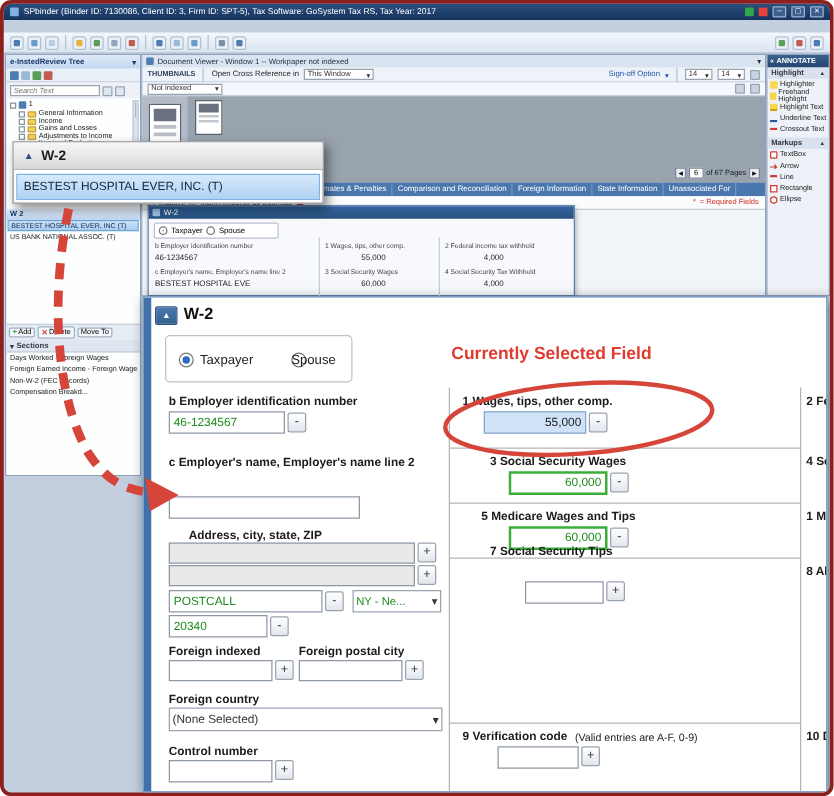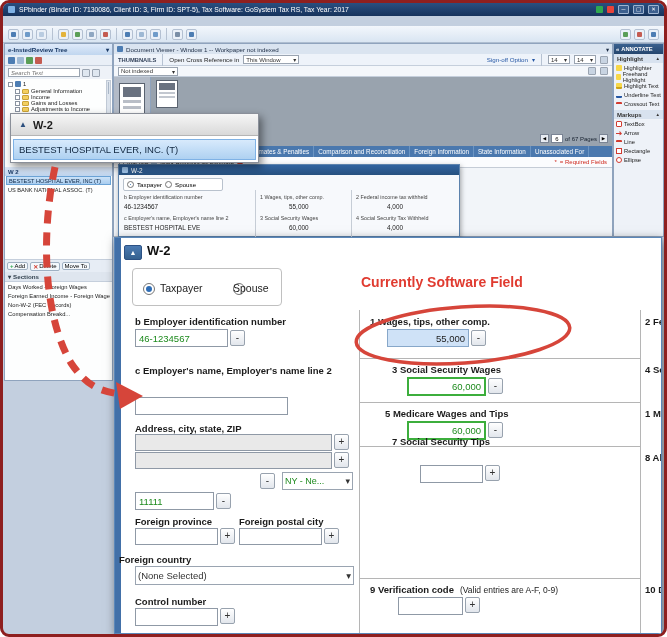--- a/index.html
+++ b/index.html
@@ -378,54 +378,55 @@
     <div class="a" style="left:9px;top:7px;width:18px;height:15px;background:linear-gradient(#4b7ab2,#35618f);border:1px solid #2c5184;color:#fff;font-size:7px;text-align:center;line-height:14px;border-radius:2px">▲</div>
     <div class="a" style="left:32px;top:5px;font-size:13px;font-weight:bold;color:#111">W-2</div>
 
     <div class="a" style="left:17px;top:30px;width:150px;height:38px;border:1px solid #c0c0c0;border-radius:4px">
       <span class="radio on a" style="left:10px;top:12px;width:12px;height:12px"></span>
       <span class="a" style="left:27px;top:13px;font-size:10.5px;color:#222">Taxpayer</span>
       <span class="radio a" style="left:84px;top:12px;width:12px;height:12px"></span>
       <span class="a" style="left:100px;top:13px;font-size:10.5px;color:#222">Spouse</span>
     </div>
 
-    <div class="a" style="left:246px;top:36px;font-size:14px;font-weight:bold;color:#e03b30">Currently Software Field</div>
+    <div class="a" style="left:246px;top:36px;font-size:14px;font-weight:bold;color:#e03b30">Currently Selected Field</div>
 
     <div class="sep" style="left:244px;top:72px;width:1px;height:325px"></div>
     <div class="sep" style="left:525px;top:72px;width:1px;height:325px"></div>
 
     <span class="lbl" style="left:20px;top:78px">b Employer identification number</span>
     <div class="inp a greent" style="left:20px;top:91px;width:93px;height:18px">46-1234567</div>
     <span class="pm" style="left:115px;top:92px">-</span>
 
     <span class="lbl" style="left:20px;top:127px">c Employer's name, Employer's name line 2</span>
     <div class="inp a" style="left:20px;top:159px;width:153px;height:18px"></div>
 
-    <span class="lbl" style="left:20px;top:185px">Address, city, state, ZIP</span>
+    <span class="lbl" style="left:36px;top:185px">Address, city, state, ZIP</span>
     <div class="inp a gray" style="left:20px;top:196px;width:197px;height:17px"></div>
     <span class="pm" style="left:219px;top:196px">+</span>
     <div class="inp a gray" style="left:20px;top:214px;width:197px;height:17px"></div>
     <span class="pm" style="left:219px;top:214px">+</span>
 
+    <div class="inp a greent" style="left:20px;top:234px;width:123px;height:18px">POSTCALL</div>
     <span class="pm" style="left:145px;top:235px">-</span>
     <div class="combo a" style="left:167px;top:234px;width:71px;height:18px;font-size:9px">
       <span class="greent">NY - Ne...</span>
       <span>▾</span>
     </div>
-    <div class="inp a greent" style="left:20px;top:254px;width:79px;height:18px">11111</div>
+    <div class="inp a greent" style="left:20px;top:254px;width:79px;height:18px">20340</div>
     <span class="pm" style="left:101px;top:255px">-</span>
 
-    <span class="lbl" style="left:20px;top:278px">Foreign province</span>
+    <span class="lbl" style="left:20px;top:278px">Foreign indexed</span>
     <span class="lbl" style="left:124px;top:278px">Foreign postal city</span>
     <div class="inp a" style="left:20px;top:290px;width:83px;height:17px"></div>
     <span class="pm" style="left:105px;top:290px">+</span>
     <div class="inp a" style="left:124px;top:290px;width:83px;height:17px"></div>
     <span class="pm" style="left:209px;top:290px">+</span>
 
-    <span class="lbl" style="left:4px;top:316px">Foreign country</span>
+    <span class="lbl" style="left:20px;top:316px">Foreign country</span>
     <div class="combo a" style="left:20px;top:328px;width:219px;height:19px;font-size:9.5px">
       <span>(None Selected)</span>
       <span>▾</span>
     </div>
 
     <span class="lbl" style="left:20px;top:358px">Control number</span>
     <div class="inp a" style="left:20px;top:370px;width:83px;height:18px"></div>
     <span class="pm" style="left:105px;top:370px">+</span>
 
     <span class="lbl" style="left:255px;top:78px">1 Wages, tips, other comp.</span>

